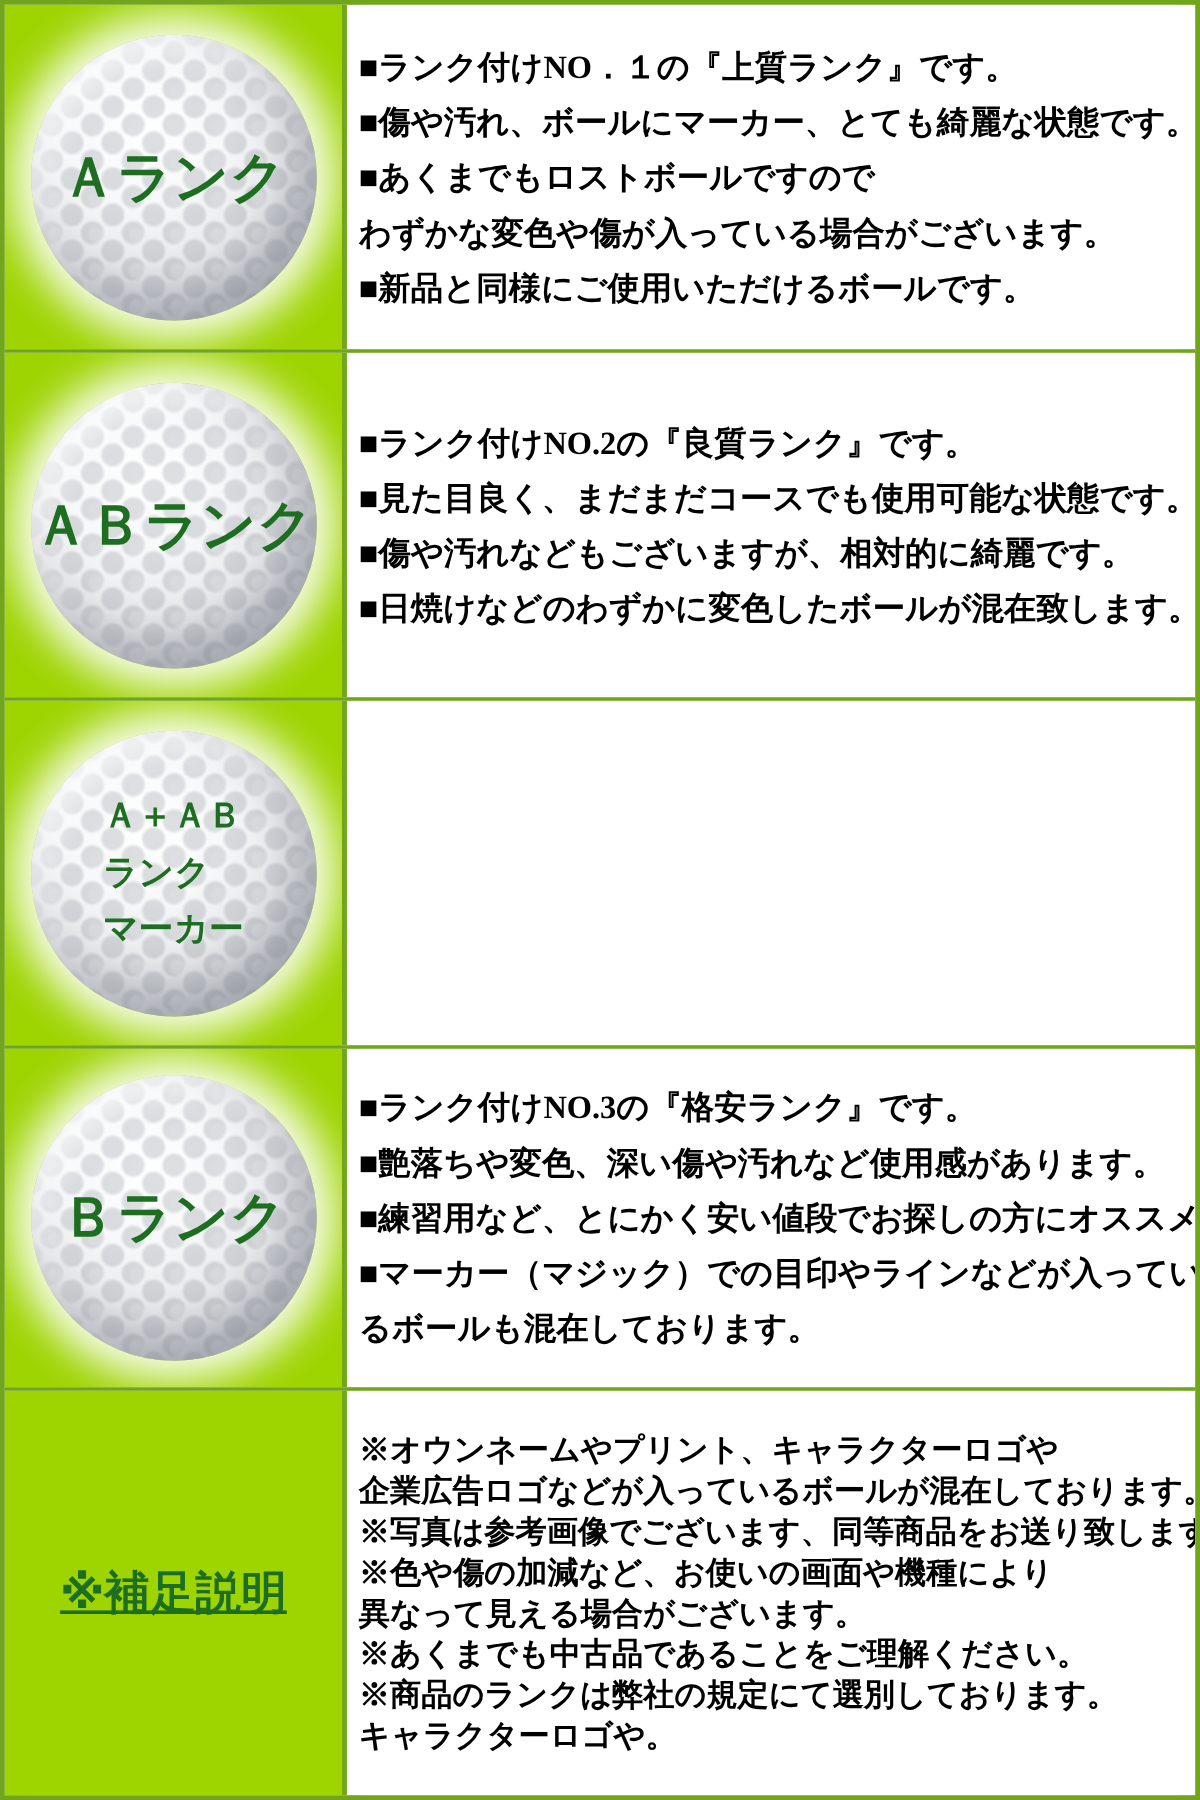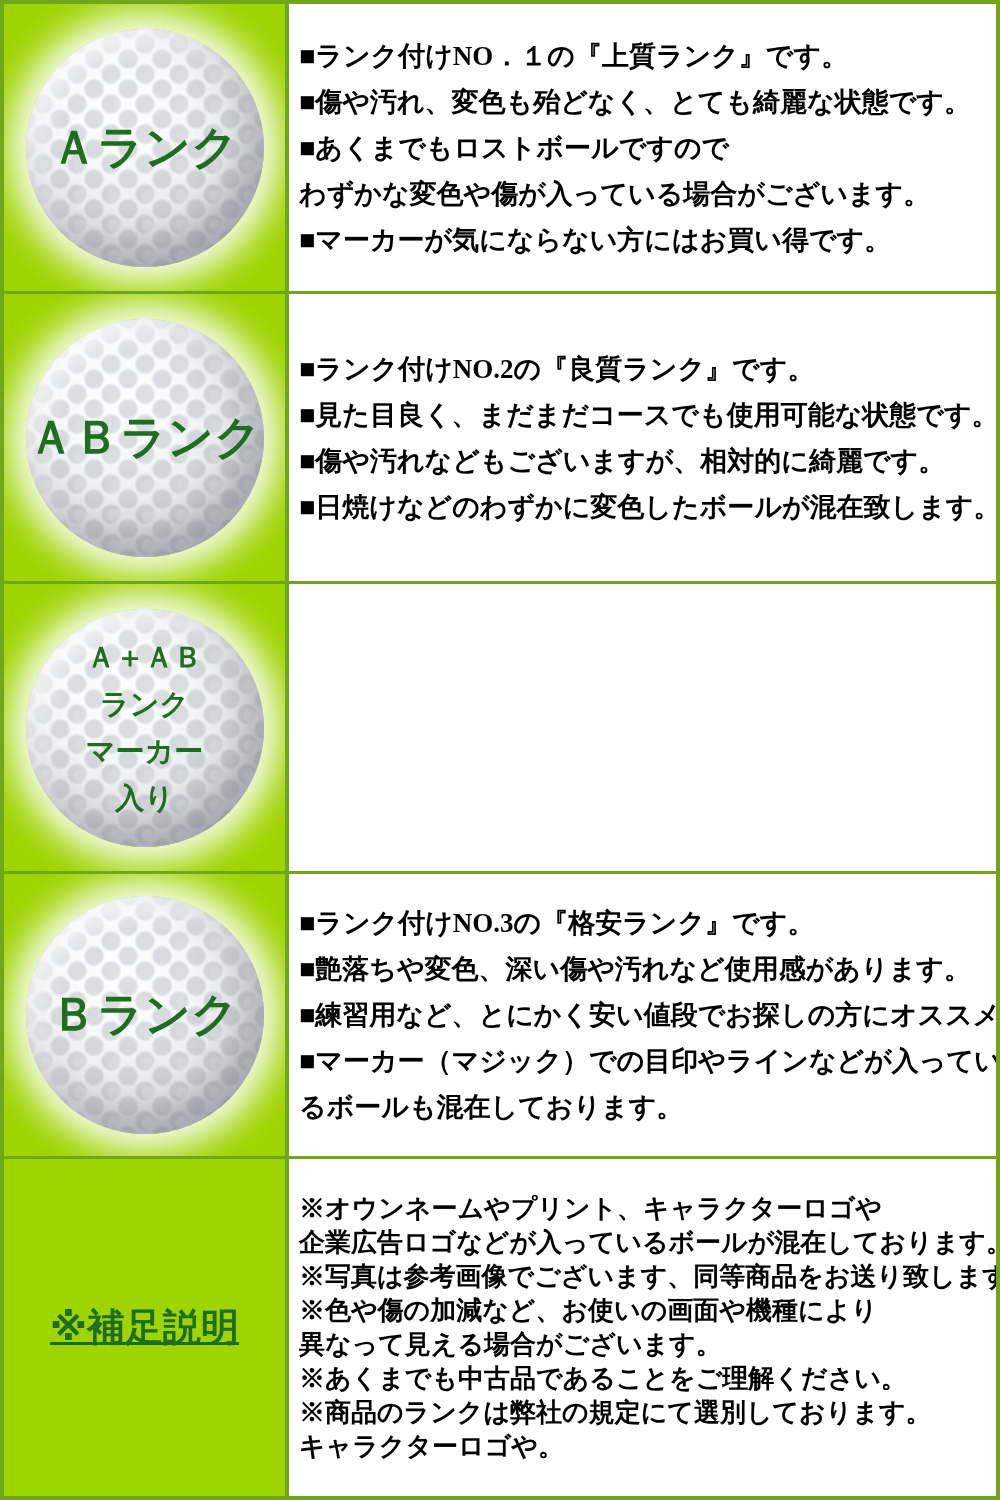--- a/index.html
+++ b/index.html
@@ -46,21 +46,21 @@
     background-size:34px 30px, 34px 30px, 34px 30px;
     background-position:0 0, 17px 15px, 3px 2px;
   }
   .ball::after {
     content:""; position:absolute; inset:0; border-radius:50%;
     box-shadow:inset -14px -18px 34px rgba(108,114,126,0.45), inset 10px 12px 26px rgba(255,255,255,0.85);
   }
   .rank-label {
     position:absolute; top:50%; left:50%; transform:translate(-50%,-50%);
     z-index:3; color:#1d6e20; font-weight:700; font-size:46px;
-    white-space:nowrap; text-align:center;
+    white-space:nowrap; text-align:left;
     font-family:"Liberation Sans","DejaVu Sans",sans-serif;
   }
   .rank-label.multi { font-size:29px; line-height:47px; }
   .note-label {
     color:#1d6e20; font-weight:700; font-size:38px; white-space:nowrap;
     font-family:"Liberation Sans","DejaVu Sans",sans-serif;
     text-decoration:underline;
   }
 </style>
 </head>
@@ -70,24 +70,24 @@
 
   <div class="row r1">
     <div class="cell-left">
       <div class="ball">
         <div class="dimples"></div>
         <div class="rank-label">Ａランク</div>
       </div>
     </div>
     <div class="cell-right">
       <div class="line">■ランク付けNO．１の『上質ランク』です。</div>
-      <div class="line">■傷や汚れ、変色も殆どなく、とても綺麗な状態です。</div>
+      <div class="line">■傷や汚れ、ボールにマーカー、とても綺麗な状態です。</div>
       <div class="line">■あくまでもロストボールですので</div>
       <div class="line">わずかな変色や傷が入っている場合がございます。</div>
-      <div class="line">■マーカーが気にならない方にはお買い得です。</div>
+      <div class="line">■新品と同様にご使用いただけるボールです。</div>
     </div>
   </div>
 
   <div class="row r2">
     <div class="cell-left">
       <div class="ball">
         <div class="dimples"></div>
         <div class="rank-label">ＡＢランク</div>
       </div>
     </div>
@@ -100,21 +100,20 @@
   </div>
 
   <div class="row r3">
     <div class="cell-left">
       <div class="ball">
         <div class="dimples"></div>
         <div class="rank-label multi">
           <div>Ａ＋ＡＢ</div>
           <div>ランク</div>
           <div>マーカー</div>
-          <div>入り</div>
         </div>
       </div>
     </div>
   </div>
 
   <div class="row r4">
     <div class="cell-left">
       <div class="ball">
         <div class="dimples"></div>
         <div class="rank-label">Ｂランク</div>

